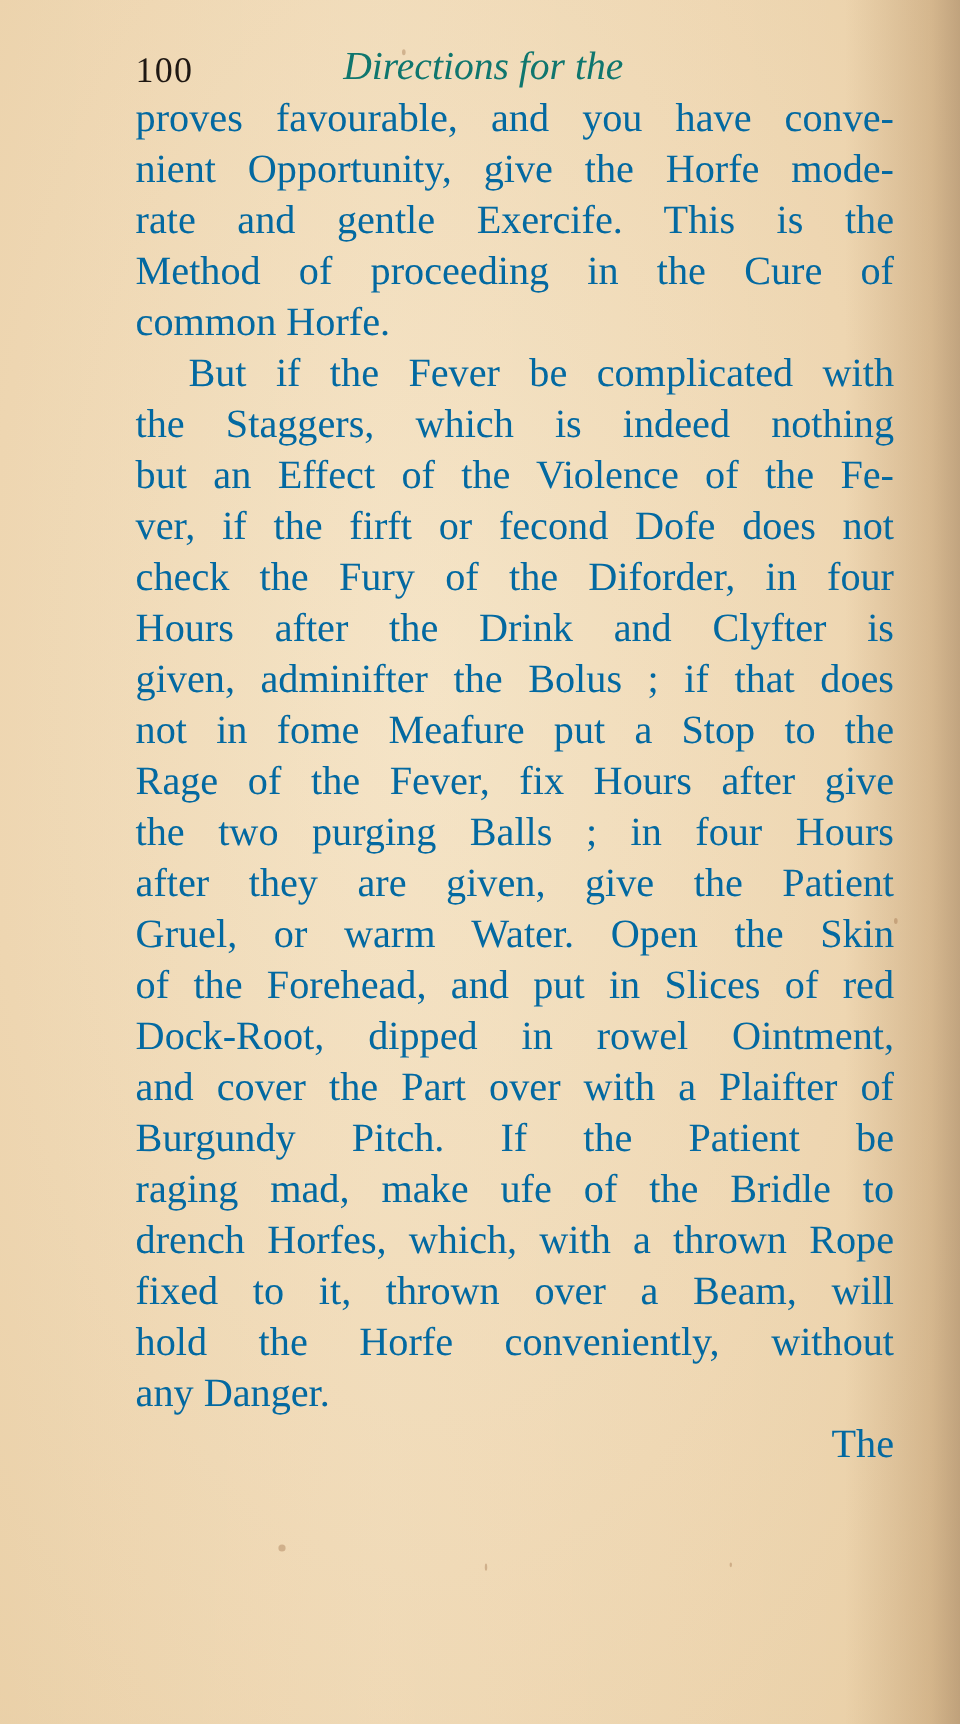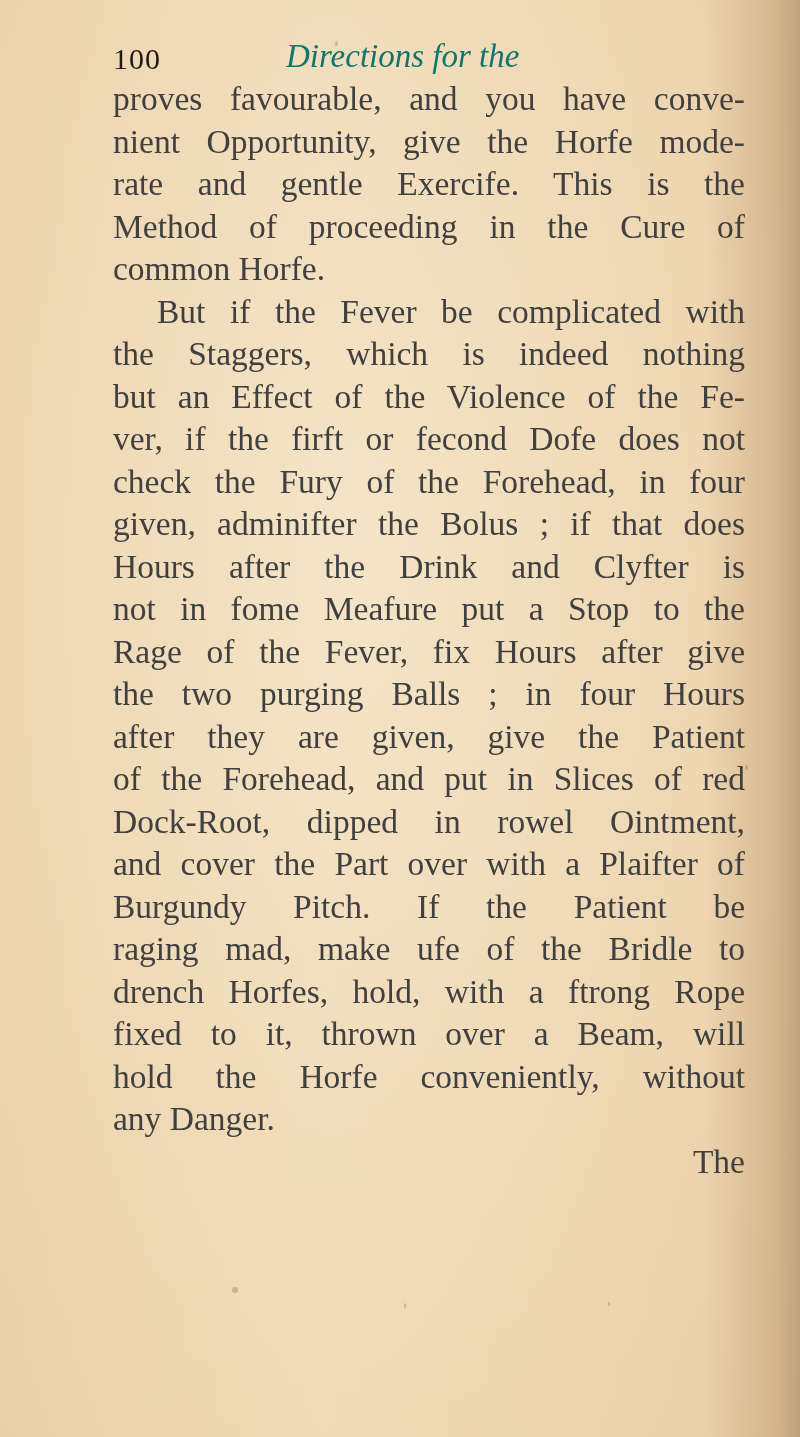--- a/index.html
+++ b/index.html
@@ -54,21 +54,21 @@
       width: 632px;
     }
     .line {
       height: 42.5px;
       line-height: 42.5px;
       font-family: "Liberation Serif", serif;
       font-size: 33.5px;
       white-space: nowrap;
       text-align: justify;
       text-align-last: justify;
-      color: #404040;
+      color: #0369a1;
     }
     .line.last {
       text-align-last: left;
     }
     .line.indent {
       padding-left: 44px;
     }
     .line.catch {
       text-align: left;
       text-align-last: right;
@@ -93,33 +93,34 @@
   <div class="body-text">
     <div class="line">proves favourable, and you have conve-</div>
     <div class="line">nient Opportunity, give the Horfe mode-</div>
     <div class="line">rate and gentle Exercife.  This is the</div>
     <div class="line">Method of proceeding in the Cure of</div>
     <div class="line last">common Horfe.</div>
     <div class="line indent">But if the Fever be complicated with</div>
     <div class="line">the Staggers, which is indeed nothing</div>
     <div class="line">but an Effect of the Violence of the Fe-</div>
     <div class="line">ver, if the firft or fecond Dofe does not</div>
-    <div class="line">check the Fury of the Forehead, in four</div>
+    <div class="line">check the Fury of the Diforder, in four</div>
+    <div class="line">Hours after the Drink and Clyfter is</div>
     <div class="line">given, adminifter the Bolus ; if that does</div>
-    <div class="line">Hours after the Drink and Clyfter is</div>
     <div class="line">not in fome Meafure put a Stop to the</div>
     <div class="line">Rage of the Fever, fix Hours after give</div>
     <div class="line">the two purging Balls ; in four Hours</div>
     <div class="line">after they are given, give the Patient</div>
+    <div class="line">Gruel, or warm Water.  Open the Skin</div>
     <div class="line">of the Forehead, and put in Slices of red</div>
     <div class="line">Dock-Root, dipped in rowel Ointment,</div>
     <div class="line">and cover the Part over with a Plaifter of</div>
     <div class="line"><span class="italic">Burgundy</span><span> Pitch.  If the Patient be</span></div>
     <div class="line">raging mad, make ufe of the Bridle to</div>
-    <div class="line">drench Horfes, hold, with a ftrong Rope</div>
+    <div class="line">drench Horfes, which, with a thrown Rope</div>
     <div class="line">fixed to it, thrown over a Beam, will</div>
     <div class="line">hold the Horfe conveniently, without</div>
     <div class="line last">any Danger.</div>
     <div class="line catch">The</div>
   </div>
 
   <span class="speck" style="left:232px;top:1287px;width:6px;height:6px;"></span>
   <span class="speck" style="left:335px;top:41px;width:3px;height:5px;"></span>
   <span class="speck" style="left:404px;top:1303px;width:2px;height:6px;"></span>
   <span class="speck" style="left:745px;top:765px;width:3px;height:5px;"></span>

